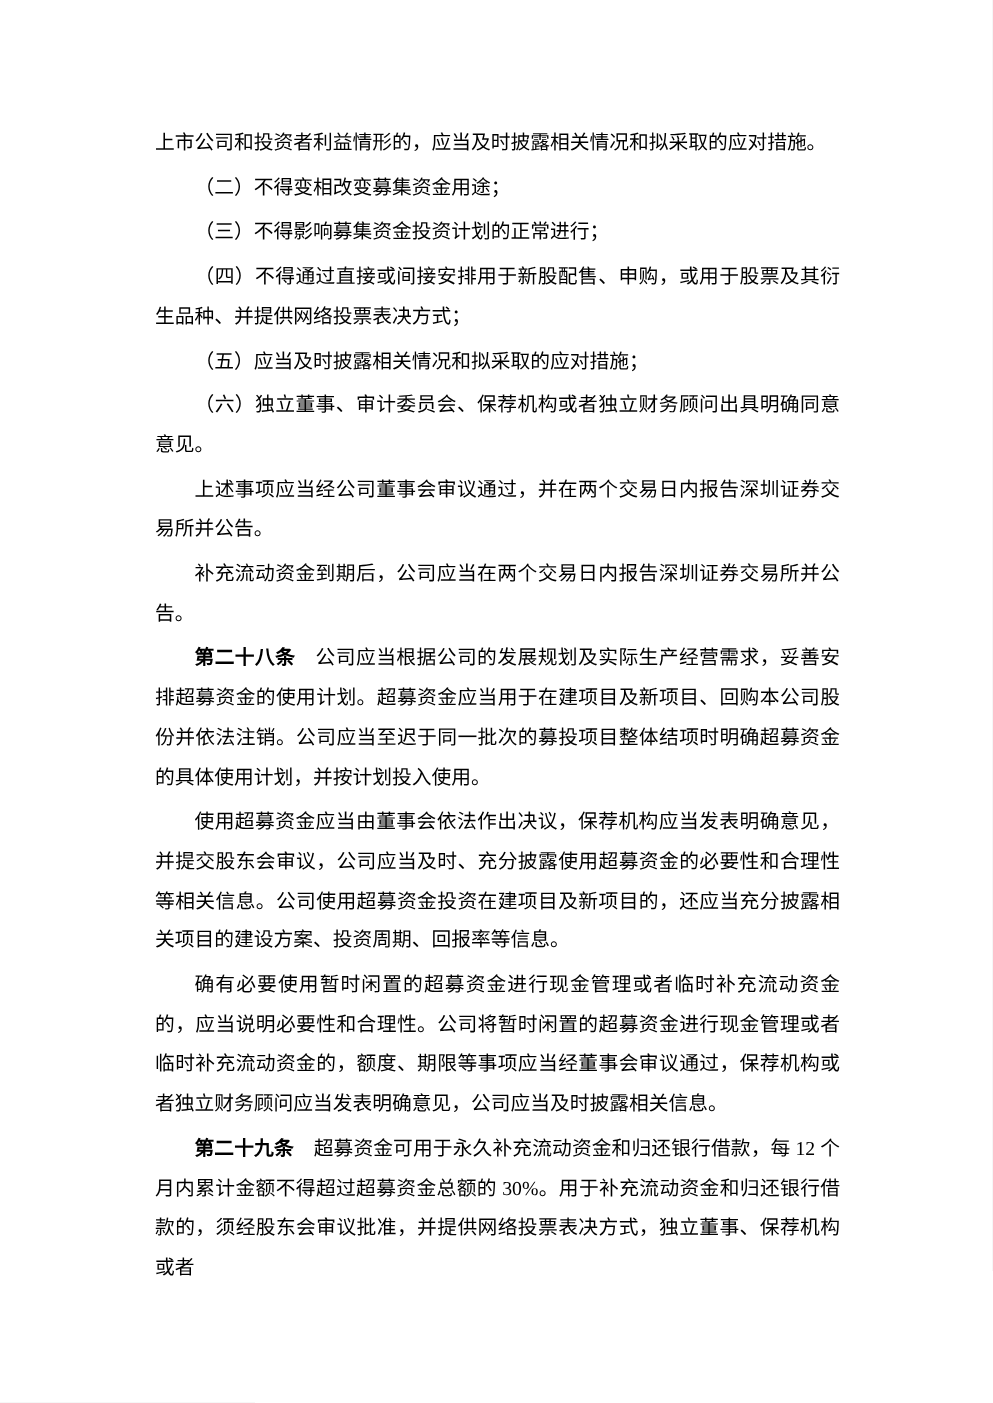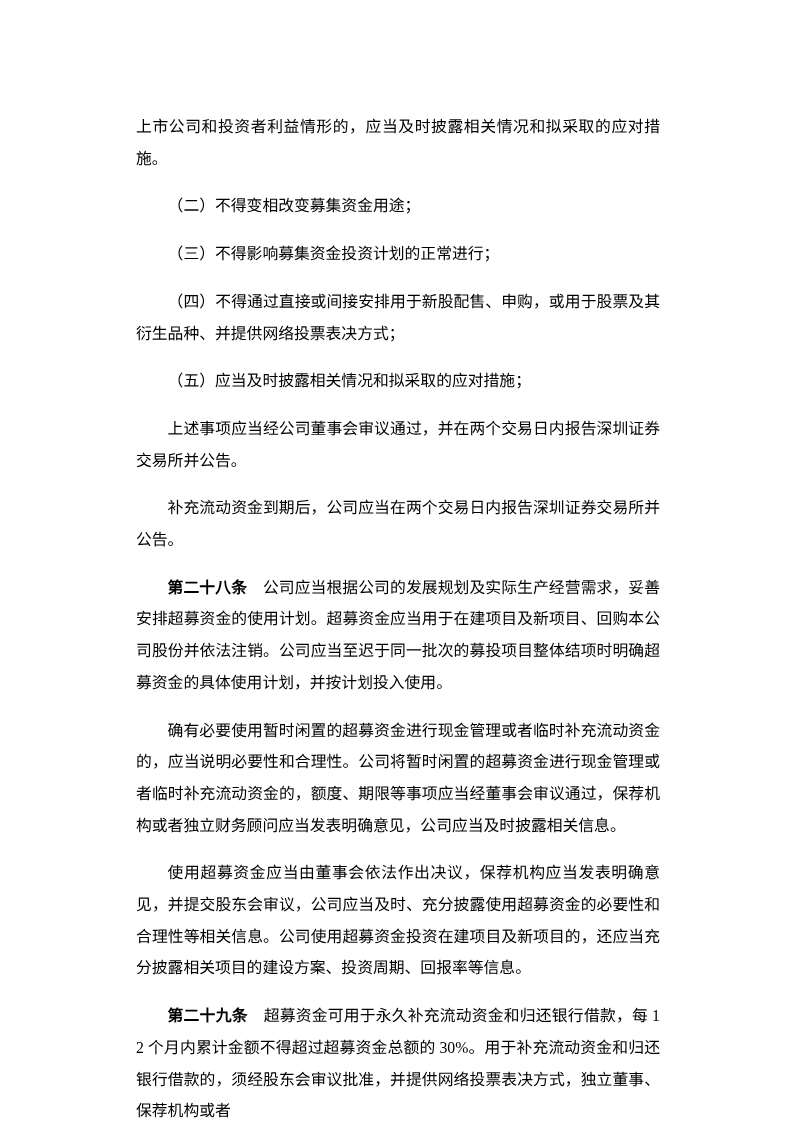--- a/index.html
+++ b/index.html
@@ -17,21 +17,21 @@
     font-family: "Liberation Serif", "DejaVu Serif", serif;
     color: #000000;
   }
   .doc-body {
     position: absolute;
     top: 95px;
     left: 120px;
     width: 556px;
   }
   .para {
-    margin: 16px;
+    margin: 4px;
     padding: 0;
     font-size: 15.8px;
     line-height: 31.7px;
     text-align: justify;
     text-justify: inter-ideograph;
     letter-spacing: 0;
     word-break: break-all;
   }
   .para.indent {
     text-indent: 2em;
@@ -43,20 +43,21 @@
 </head>
 <body>
 
 <main class="page">
   <div class="doc-body">
       <p class="para"><span class="run">上市公司和投资者利益情形的，应当及时披露相关情况和拟采取的应对措施。</span></p>
       <p class="para indent"><span class="run">（二）不得变相改变募集资金用途；</span></p>
       <p class="para indent"><span class="run">（三）不得影响募集资金投资计划的正常进行；</span></p>
       <p class="para indent"><span class="run">（四）不得通过直接或间接安排用于新股配售、申购，或用于股票及其衍生品种、并提供网络投票表决方式；</span></p>
       <p class="para indent"><span class="run">（五）应当及时披露相关情况和拟采取的应对措施；</span></p>
+      <p class="para indent"><span class="run">（六）独立董事、审计委员会、保荐机构或者独立财务顾问出具明确同意意见。</span></p>
       <p class="para indent"><span class="run">上述事项应当经公司董事会审议通过，并在两个交易日内报告深圳证券交易所并公告。</span></p>
       <p class="para indent"><span class="run">补充流动资金到期后，公司应当在两个交易日内报告深圳证券交易所并公告。</span></p>
       <p class="para indent"><span class="run bold">第二十八条</span><span class="run">　公司应当根据公司的发展规划及实际生产经营需求，妥善安排超募资金的使用计划。超募资金应当用于在建项目及新项目、回购本公司股份并依法注销。公司应当至迟于同一批次的募投项目整体结项时明确超募资金的具体使用计划，并按计划投入使用。</span></p>
+      <p class="para indent"><span class="run">使用超募资金应当由董事会依法作出决议，保荐机构应当发表明确意见，并提交股东会审议，公司应当及时、充分披露使用超募资金的必要性和合理性等相关信息。公司使用超募资金投资在建项目及新项目的，还应当充分披露相关项目的建设方案、投资周期、回报率等信息。</span></p>
       <p class="para indent"><span class="run">确有必要使用暂时闲置的超募资金进行现金管理或者临时补充流动资金的，应当说明必要性和合理性。公司将暂时闲置的超募资金进行现金管理或者临时补充流动资金的，额度、期限等事项应当经董事会审议通过，保荐机构或者独立财务顾问应当发表明确意见，公司应当及时披露相关信息。</span></p>
-      <p class="para indent"><span class="run">使用超募资金应当由董事会依法作出决议，保荐机构应当发表明确意见，并提交股东会审议，公司应当及时、充分披露使用超募资金的必要性和合理性等相关信息。公司使用超募资金投资在建项目及新项目的，还应当充分披露相关项目的建设方案、投资周期、回报率等信息。</span></p>
       <p class="para indent"><span class="run bold">第二十九条</span><span class="run">　超募资金可用于永久补充流动资金和归还银行借款，每 12 个月内累计金额不得超过超募资金总额的 30%。用于补充流动资金和归还银行借款的，须经股东会审议批准，并提供网络投票表决方式，独立董事、保荐机构或者</span></p>
     </div>
 </main>
 
 </body></html>

